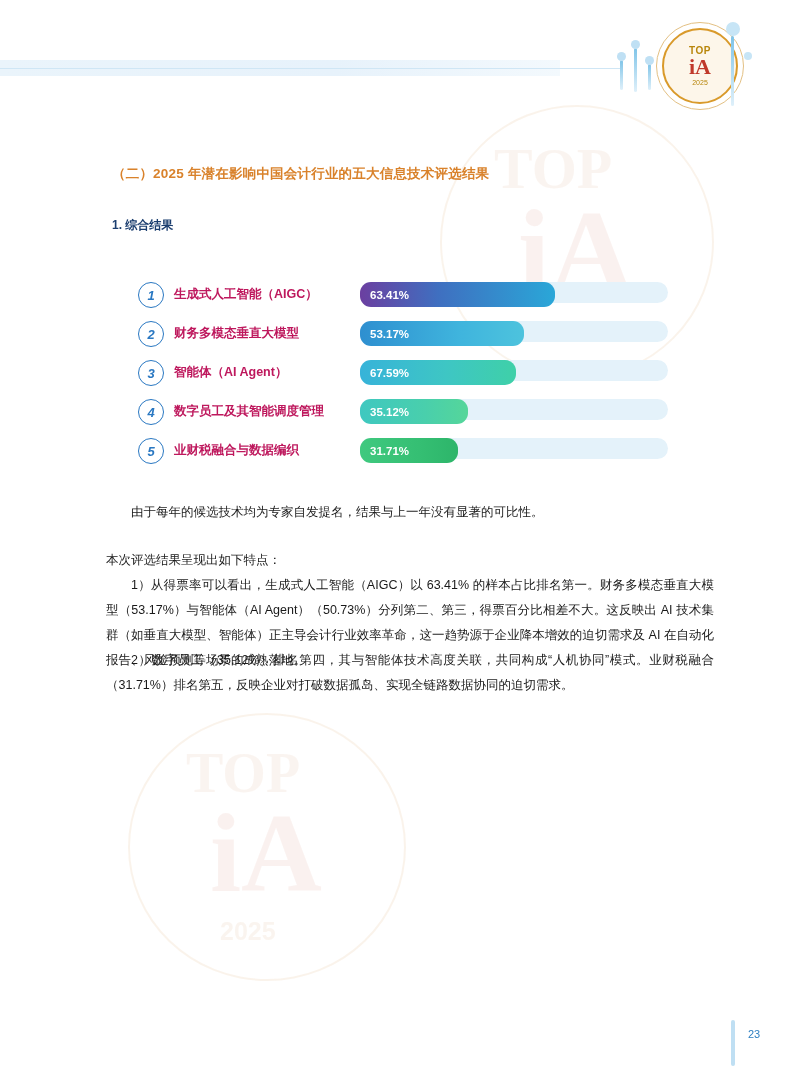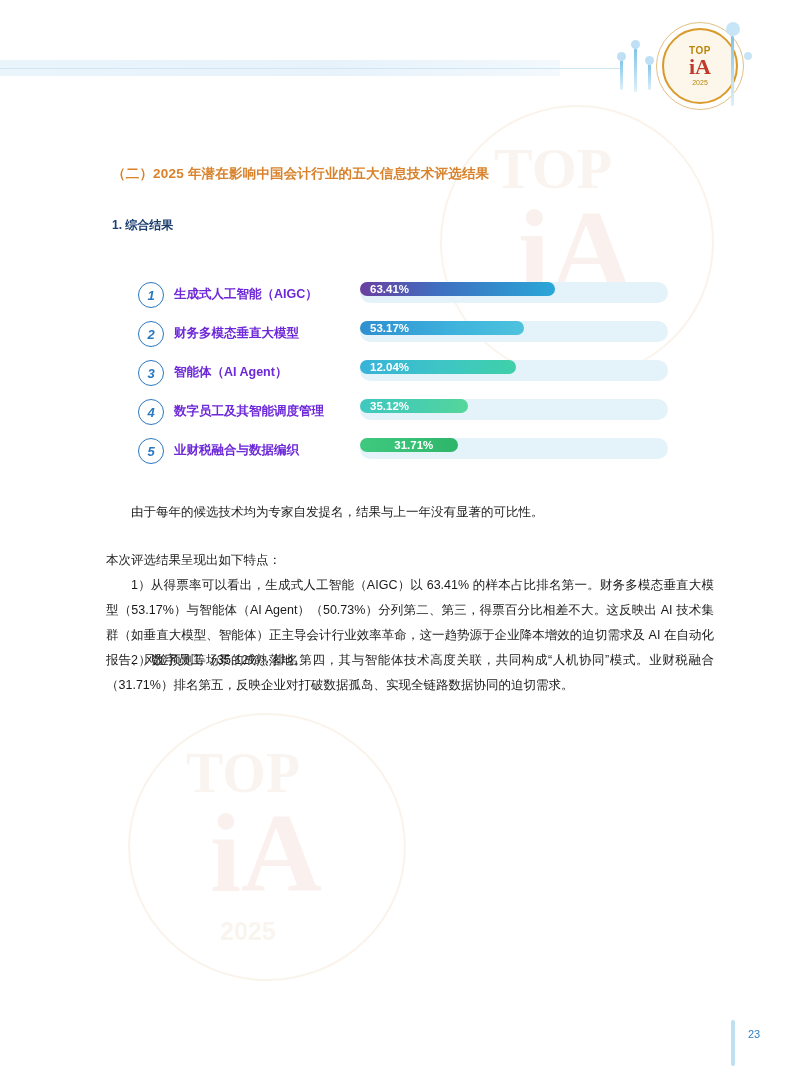--- a/index.html
+++ b/index.html
@@ -196,37 +196,37 @@
     justify-content: center;
     box-sizing: border-box;
     background: #ffffff;
   }
   .label {
     position: absolute;
     left: 36px;
     top: 9px;
     font-size: 12.5px;
     font-weight: bold;
-    color: #6d28d9;
+    color: #be185d;
     white-space: nowrap;
   }
   .track {
     position: absolute;
     left: 222px;
     top: 5px;
     width: 308px;
     height: 21px;
     border-radius: 11px;
     background: #e4f2fa;
   }
   .bar {
     position: absolute;
     left: 0;
     top: 0;
-    height: 14px;
+    height: 25px;
     border-radius: 11px;
     display: flex;
     align-items: center;
   }
   .bar-value {
     color: #ffffff;
     font-size: 11.5px;
     font-weight: bold;
     margin-left: 10px;
     white-space: nowrap;
@@ -327,40 +327,40 @@
           <span class="bar-value">53.17%</span>
         </div>
       </div>
     </div>
 
     <div class="row">
       <div class="rank">3</div>
       <div class="label">智能体（AI Agent）</div>
       <div class="track">
         <div class="bar" style="width:50.73%; background:linear-gradient(90deg,#37b3d9 0%,#3ec6c4 55%,#3fd0a8 100%);">
-          <span class="bar-value">12.04%</span>
+          <span class="bar-value">67.59%</span>
         </div>
       </div>
     </div>
 
     <div class="row">
       <div class="rank">4</div>
       <div class="label">数字员工及其智能调度管理</div>
       <div class="track">
         <div class="bar" style="width:35.12%; background:linear-gradient(90deg,#3fc8c0 0%,#49cfac 60%,#55d69a 100%);">
           <span class="bar-value">35.12%</span>
         </div>
       </div>
     </div>
 
     <div class="row">
       <div class="rank">5</div>
       <div class="label">业财税融合与数据编织</div>
       <div class="track">
-        <div class="bar" style="width:31.71%; background:linear-gradient(90deg,#3fc97f 0%,#35bf73 60%,#2db56a 100%);justify-content:center;">
+        <div class="bar" style="width:31.71%; background:linear-gradient(90deg,#3fc97f 0%,#35bf73 60%,#2db56a 100%);">
           <span class="bar-value">31.71%</span>
         </div>
       </div>
     </div>
 
   </div>
 
   <div class="p" style="top:548px;">本次评选结果呈现出如下特点：</div>
   <div class="p indent" style="top:500px;">由于每年的候选技术均为专家自发提名，结果与上一年没有显著的可比性。</div>
   <div class="p indent" style="top:573px;">1）从得票率可以看出，生成式人工智能（AIGC）以 63.41% 的样本占比排名第一。财务多模态垂直大模型（53.17%）与智能体（AI Agent）（50.73%）分列第二、第三，得票百分比相差不大。这反映出 AI 技术集群（如垂直大模型、智能体）正主导会计行业效率革命，这一趋势源于企业降本增效的迫切需求及 AI 在自动化报告、风险预测等场景的成熟落地。</div>

